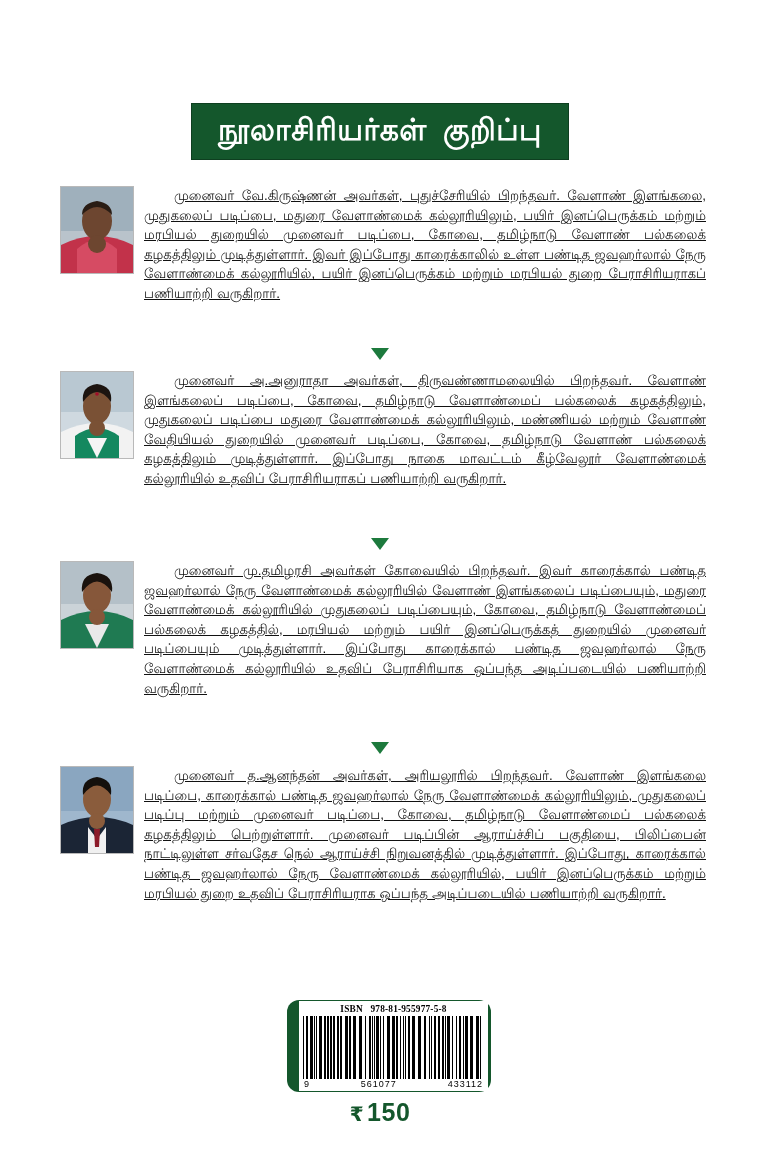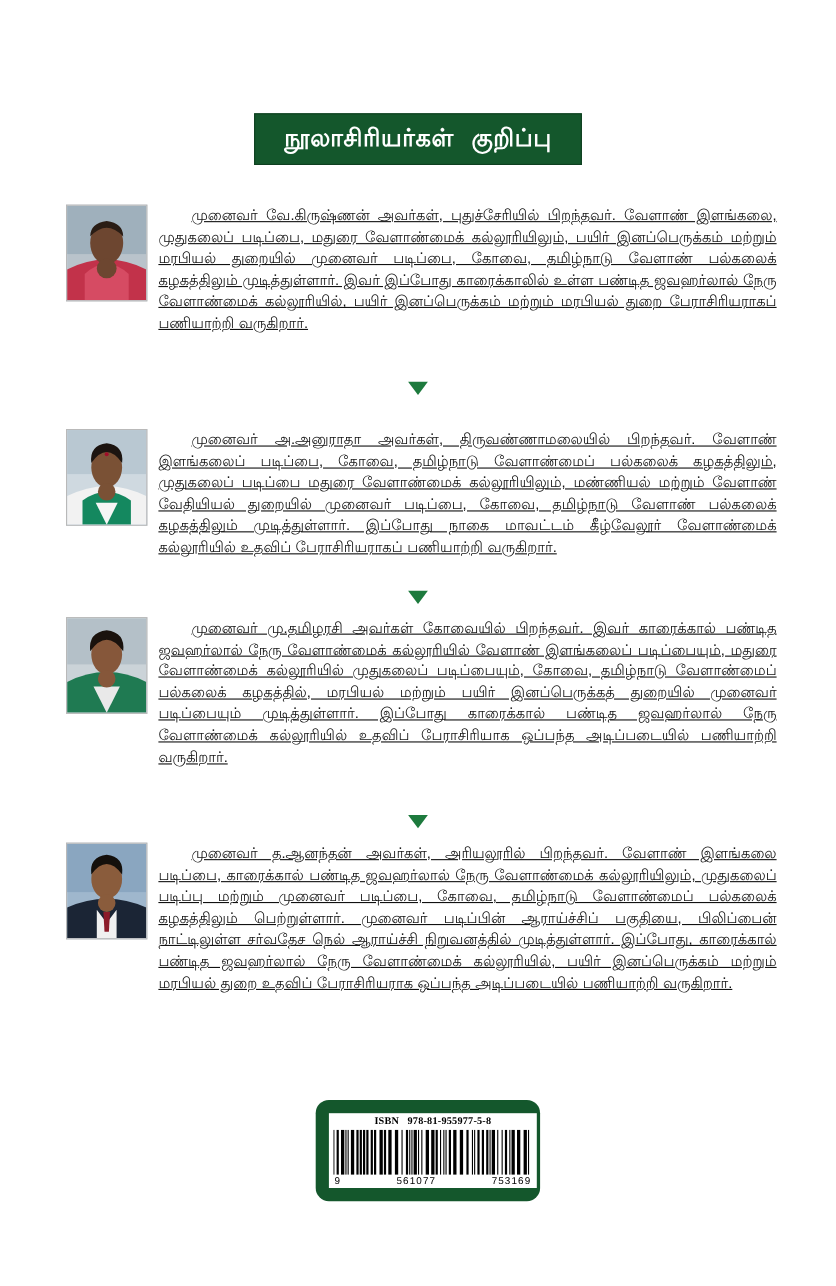--- a/index.html
+++ b/index.html
@@ -27,21 +27,21 @@
     position: absolute;
     top: 103px;
     left: 0;
     width: 760px;
     text-align: center;
   }
   .banner {
     display: inline-block;
     background: #14572c;
     color: #ffffff;
-    font-size: 22px;
+    font-size: 30px;
     font-weight: bold;
     letter-spacing: 0.5px;
     padding: 9px 26px 11px 26px;
     line-height: 1.15;
     border: 1px solid #0e3f20;
     text-align: center;
   }
   .banner .gap { display:inline-block; width: 16px; }
 
   
@@ -71,21 +71,21 @@
     text-align: justify;
     text-justify: inter-word;
     text-indent: 30px;
     color: #111;
     word-spacing: 0.3px;
     text-decoration: underline;
   }
 
   
   #bio1 { top: 186px; }
-  #bio2 { top: 390px; }
+  #bio2 { top: 371px; }
   #bio3 { top: 561px; }
   #bio4 { top: 766px; }
 
   
   #bio1 .bio-text, #bio2 .bio-text, #bio3 .bio-text, #bio4 .bio-text {
     margin-left: 0;
   }
 
   
   .sep {
@@ -137,21 +137,21 @@
   .logo-name {
     font-size: 9.5px;
     font-weight: bold;
     color: #ffffff;
     letter-spacing: 0.2px;
     line-height: 1.1;
   }
   .barcode-card {
     flex: 1 1 auto;
     background: #ffffff;
-    height: 68px;
+    height: 90px;
     margin-left: 5px;
     padding: 3px 4px 2px 4px;
     box-sizing: border-box;
     display: flex;
     flex-direction: column;
   }
   .isbn {
     font-family: "Liberation Serif", "DejaVu Serif", serif;
     font-size: 9.3px;
     font-weight: bold;
@@ -380,19 +380,22 @@
           <i style="width: 3px; background: rgb(0, 0, 0);"></i>
           <i style="width: 3px; background: transparent;"></i>
           <i style="width: 3px; background: rgb(0, 0, 0);"></i>
           <i style="width: 1px; background: transparent;"></i>
           <i style="width: 1px; background: rgb(0, 0, 0);"></i>
           <i style="width: 3px; background: transparent;"></i>
         </div>
       <div class="ean-digits">
         <span>9</span>
         <span>561077</span>
-        <span>753169</span>
+        <span>433112</span>
       </div>
     </div>
   </div>
 
+  <div class="price">
+    <span class="rs">₹</span><span>150</span>
+  </div>
 
 </div>
 
 </body></html>

